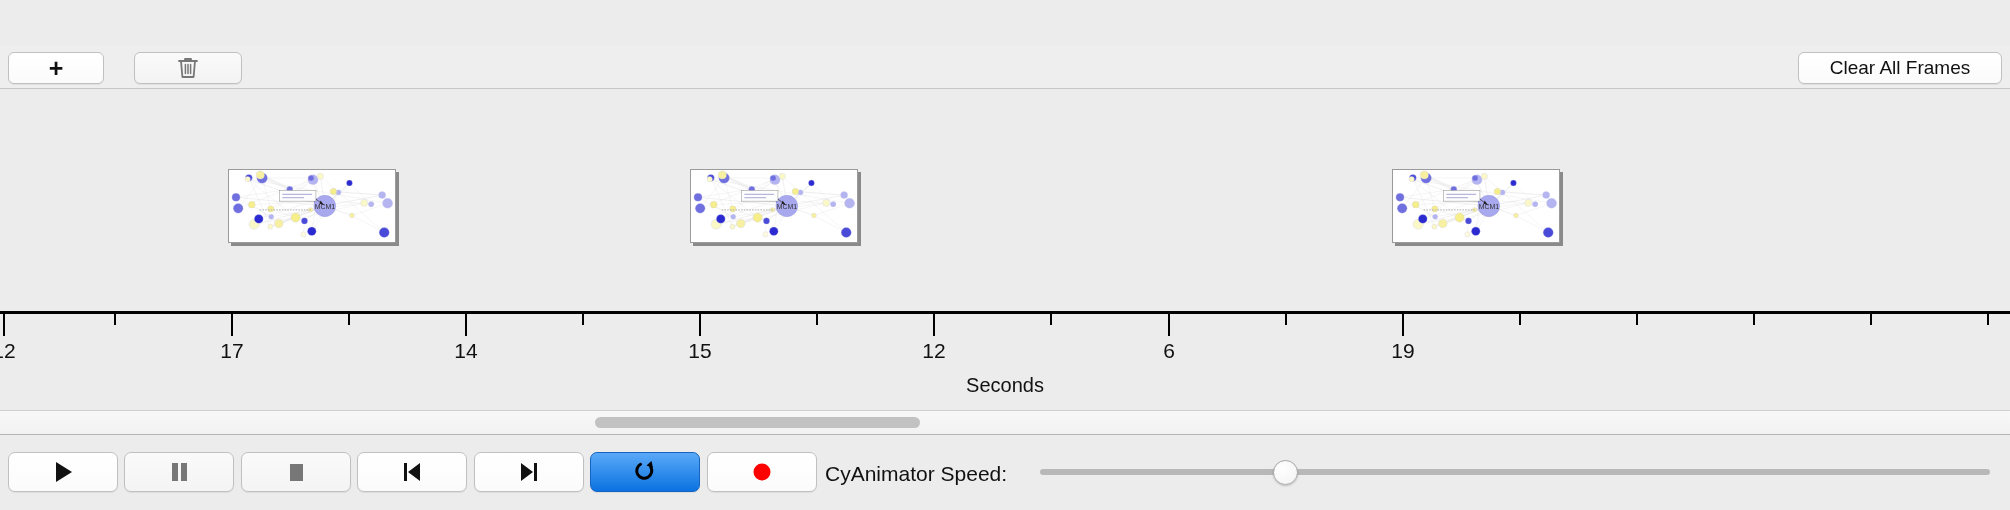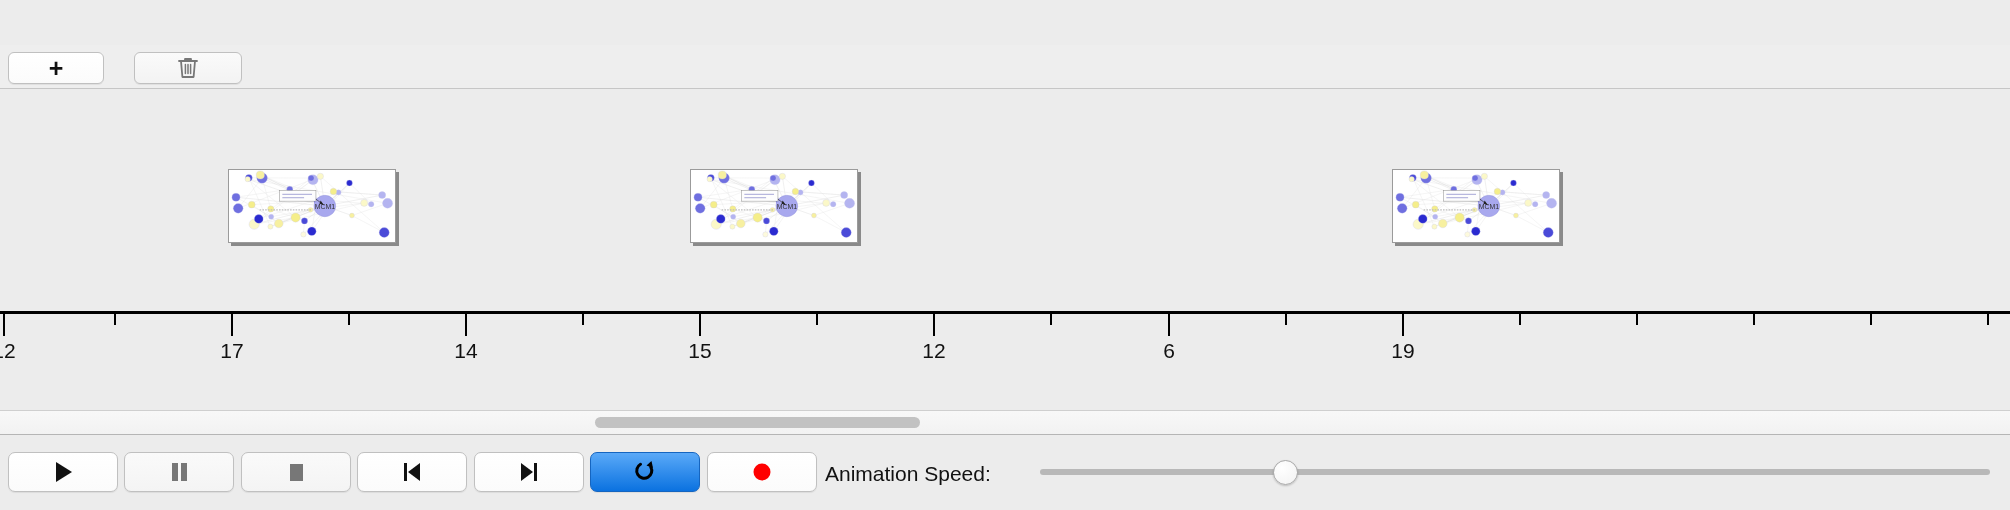--- a/index.html
+++ b/index.html
@@ -140,20 +140,23 @@
     <div class="btn" id="add-btn">
       <span class="plus-glyph">+</span>
     </div>
     <div class="btn flat" id="delete-btn">
       <svg width="22" height="24" viewBox="0 0 22 24">
         <path d="M2 5 H20" stroke="#777" stroke-width="1.8" fill="none" stroke-linecap="round"></path>
         <path d="M8 5 V3 H14 V5" stroke="#777" stroke-width="1.8" fill="none" stroke-linejoin="round"></path>
         <path d="M4 5 L5.4 21 H16.6 L18 5" stroke="#777" stroke-width="1.8" fill="none" stroke-linejoin="round"></path>
         <path d="M8.4 8.5 V17.5 M11 8.5 V17.5 M13.6 8.5 V17.5" stroke="#777" stroke-width="1.5" fill="none" stroke-linecap="round"></path>
       </svg>
+    </div>
+    <div class="btn" id="clear-btn">
+      <span class="clear-label">Clear All Frames</span>
     </div>
   </div>
 
   <div class="timeline">
     <div id="frames-layer">
         <div class="frame" style="left: 228px; top: 80px;">
           <svg viewBox="0 0 168 74" preserveAspectRatio="none">
     <rect width="168" height="74" fill="#ffffff"></rect>
     <line x1="97" y1="37" x2="82.5" y2="40.9" stroke="#d8d8d8" stroke-width="0.4"></line>
             <line x1="82.5" y1="40.9" x2="42.7" y2="48.0" stroke="#e2e2e2" stroke-width="0.35"></line>
@@ -468,20 +471,21 @@
         <div class="tick minor" style="left: 582px;"></div>
         <div class="tick minor" style="left: 816px;"></div>
         <div class="tick minor" style="left: 1050px;"></div>
         <div class="tick minor" style="left: 1285px;"></div>
         <div class="tick minor" style="left: 1519px;"></div>
         <div class="tick minor" style="left: 1636px;"></div>
         <div class="tick minor" style="left: 1753px;"></div>
         <div class="tick minor" style="left: 1870px;"></div>
         <div class="tick minor" style="left: 1987px;"></div>
       </div>
+    <div class="axis-title">Seconds</div>
   </div>
 
   <div class="scrollarea">
     <div class="scroll-thumb" id="scroll-thumb" style="left: 595px; width: 325px;"></div>
   </div>
 
   <div class="transport">
     <div id="transport-buttons">
         <div class="tbtn" style="left: 8px;">
           <span style="display: flex;">
@@ -530,18 +534,18 @@
           </span>
         </div>
         <div class="tbtn" style="left: 707px;">
           <span style="display: flex;">
             <svg width="26" height="26" viewBox="0 0 26 26">
               <circle cx="13" cy="13" r="8.5" fill="#ff0000"></circle>
             </svg>
           </span>
         </div>
       </div>
-    <span class="speed-label" id="speed-label" style="left: 825px;">Animation Speed:</span>
+    <span class="speed-label" id="speed-label" style="left: 825px;">CyAnimator Speed:</span>
     <div class="slider-track" id="speed-track" style="left: 1040px; width: 950px;"></div>
     <div class="slider-thumb" id="speed-thumb" style="left: 1273px;"></div>
   </div>
 
 </div>
 
 </body></html>

